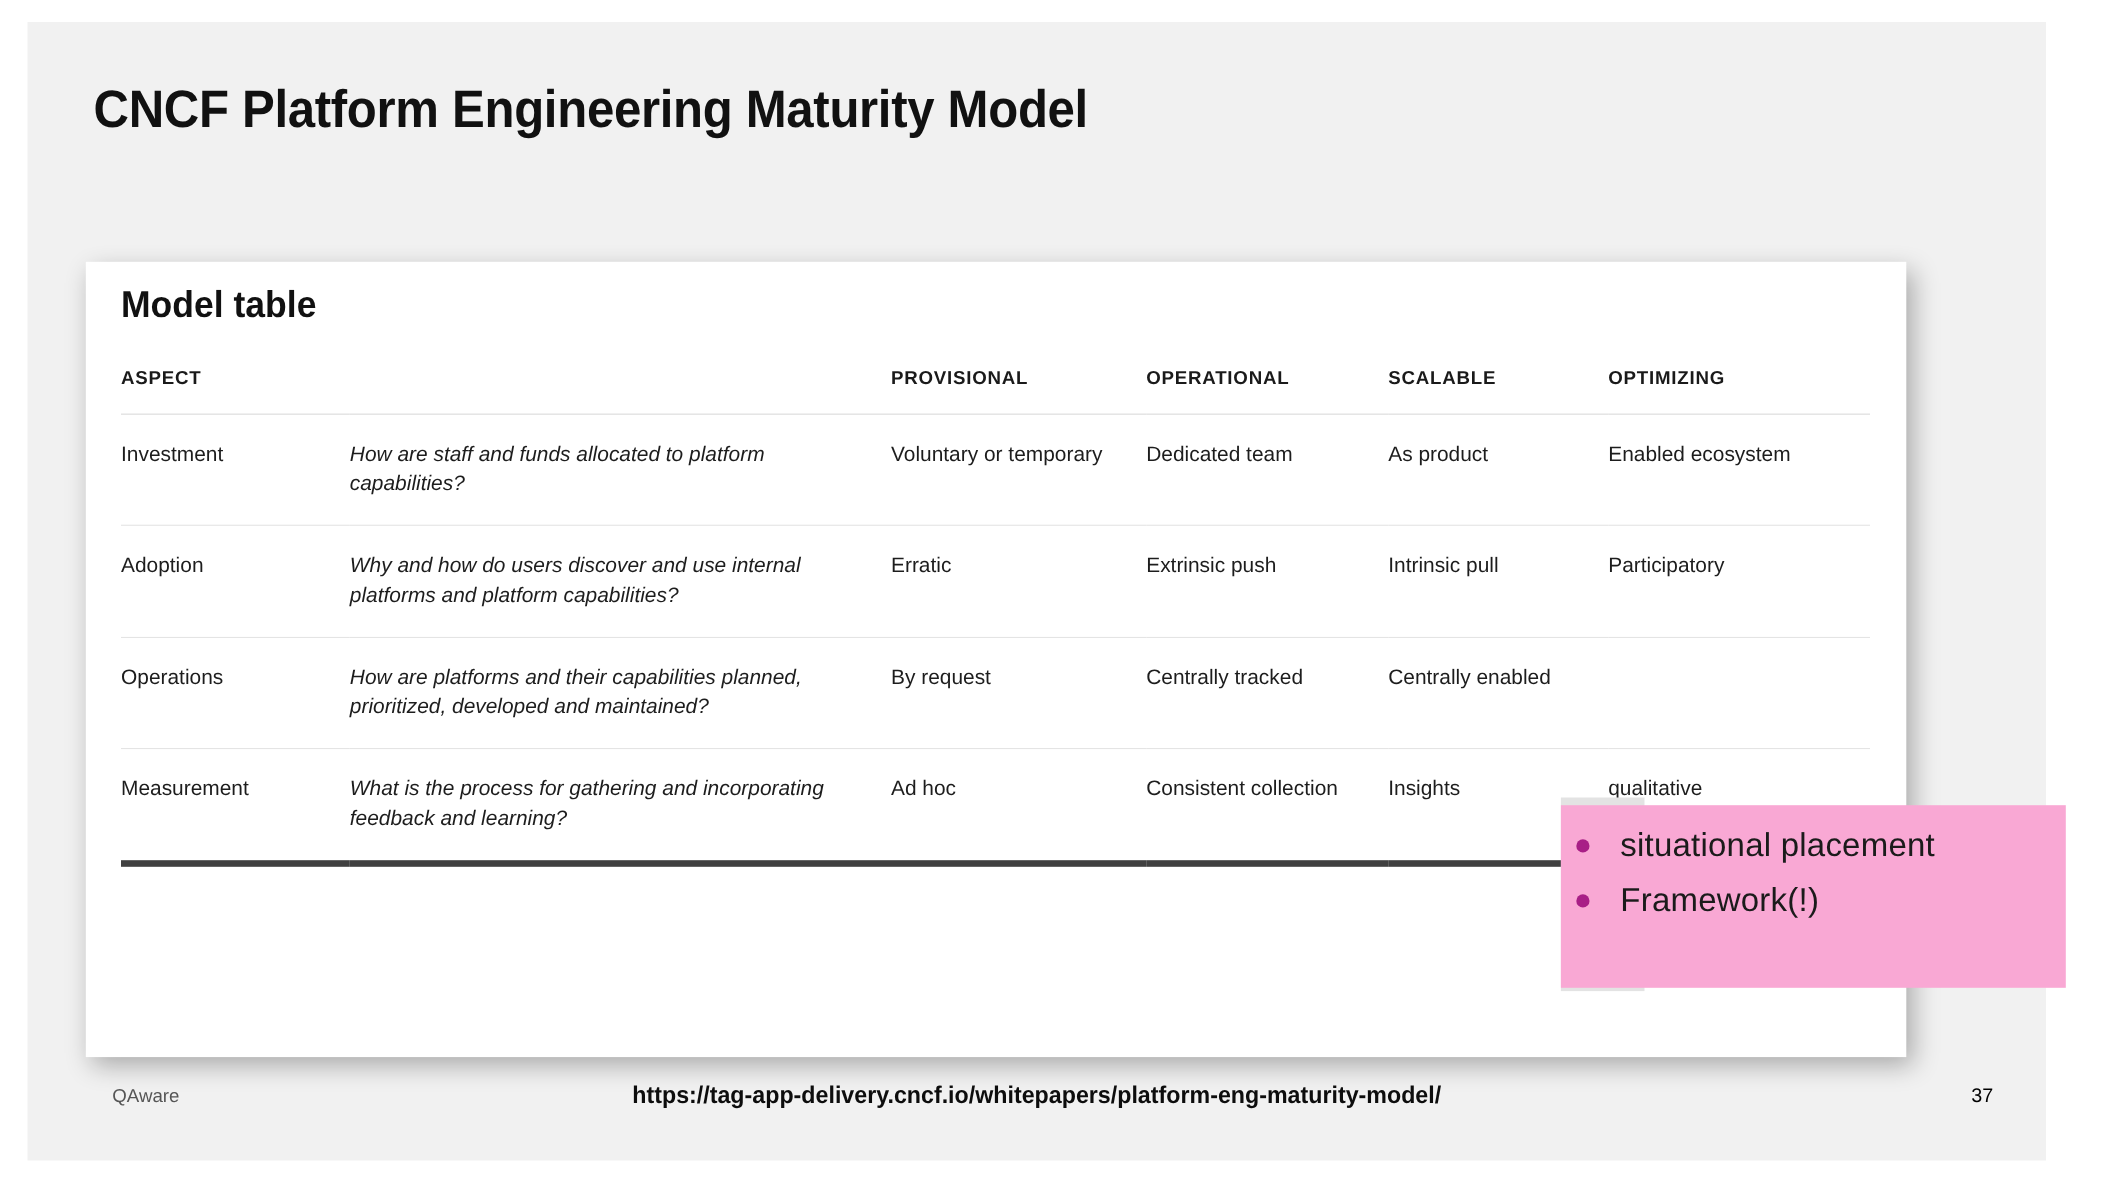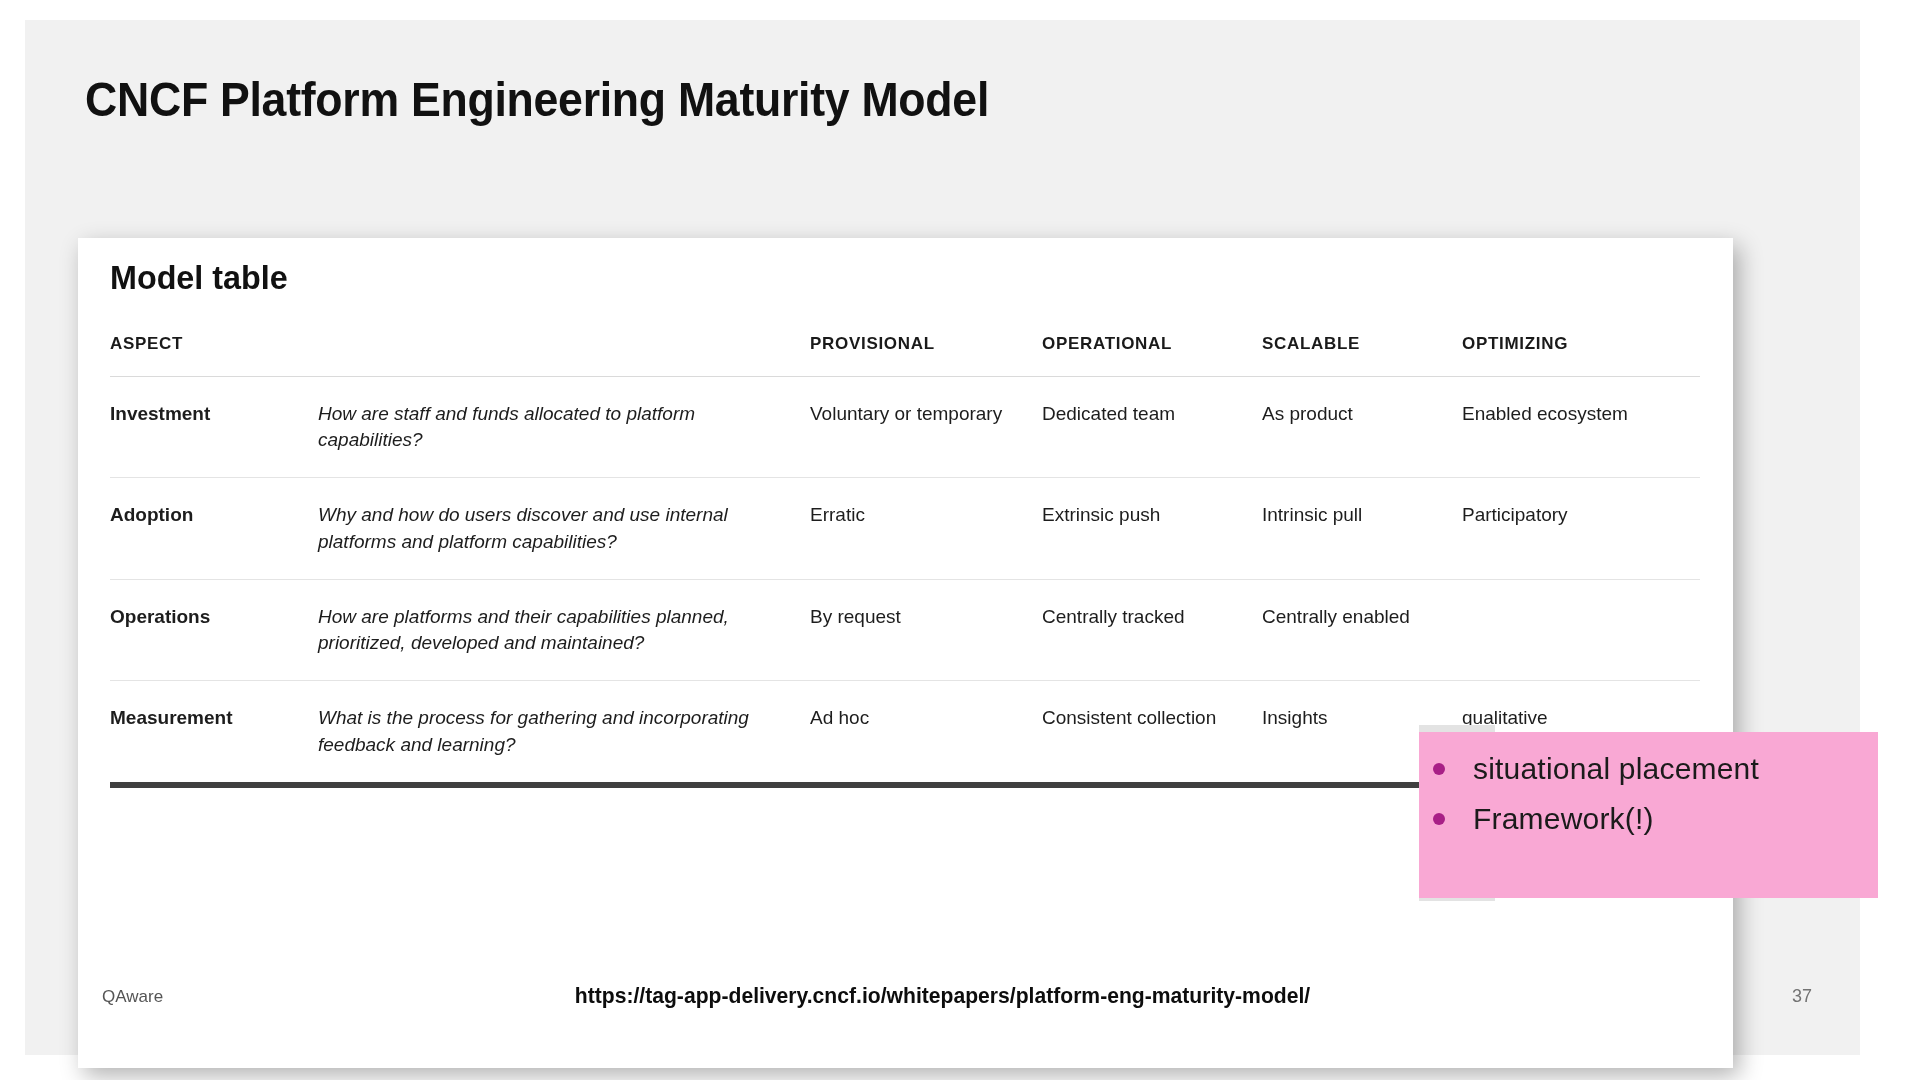--- a/index.html
+++ b/index.html
@@ -79,21 +79,21 @@
     letter-spacing: 1.1px;
     color: #1a1a1a;
   }
 
   
   #model-card {
     position: absolute;
     left: 53px;
     top: 218px;
     width: 1655px;
-    height: 830px;
+    height: 723px;
     background: #ffffff;
     box-shadow: 6px 8px 22px rgba(0,0,0,0.30);
   }
 
   #card-title {
     position: absolute;
     left: 32px;
     top: 20px;
     font-size: 34px;
     font-weight: 700;
@@ -135,21 +135,21 @@
 
   .col-aspect     { width: 208px; }
   .col-question   { width: 492px; }
   .col-provisional{ width: 232px; }
   .col-operational{ width: 220px; }
   .col-scalable   { width: 200px; }
   .col-optimizing { width: 238px; }
 
   td.aspect-cell {
     color: #e0188c;
-    font-weight: 700;
+    font-weight: 400;
     font-size: 19px;
     font-family: "Liberation Sans Narrow", "Liberation Sans", sans-serif;
   }
   td.question-cell {
     font-style: italic;
     color: #1d1d1d;
     padding-right: 34px;
   }
 
   
@@ -215,21 +215,21 @@
     font-weight: 700;
     color: #0d0d0d;
     font-family: "Liberation Sans Narrow", "Liberation Sans", sans-serif;
     transform: scaleX(0.96);
   }
   #footer-page {
     position: absolute;
     right: 48px;
     bottom: 48px;
     font-size: 18px;
-    color: #737373;
+    color: #000000;
   }
 </style>
 </head>
 <body>
 
 <div id="slide">
 
   <div id="slide-title">CNCF Platform Engineering Maturity Model</div>
 
 

